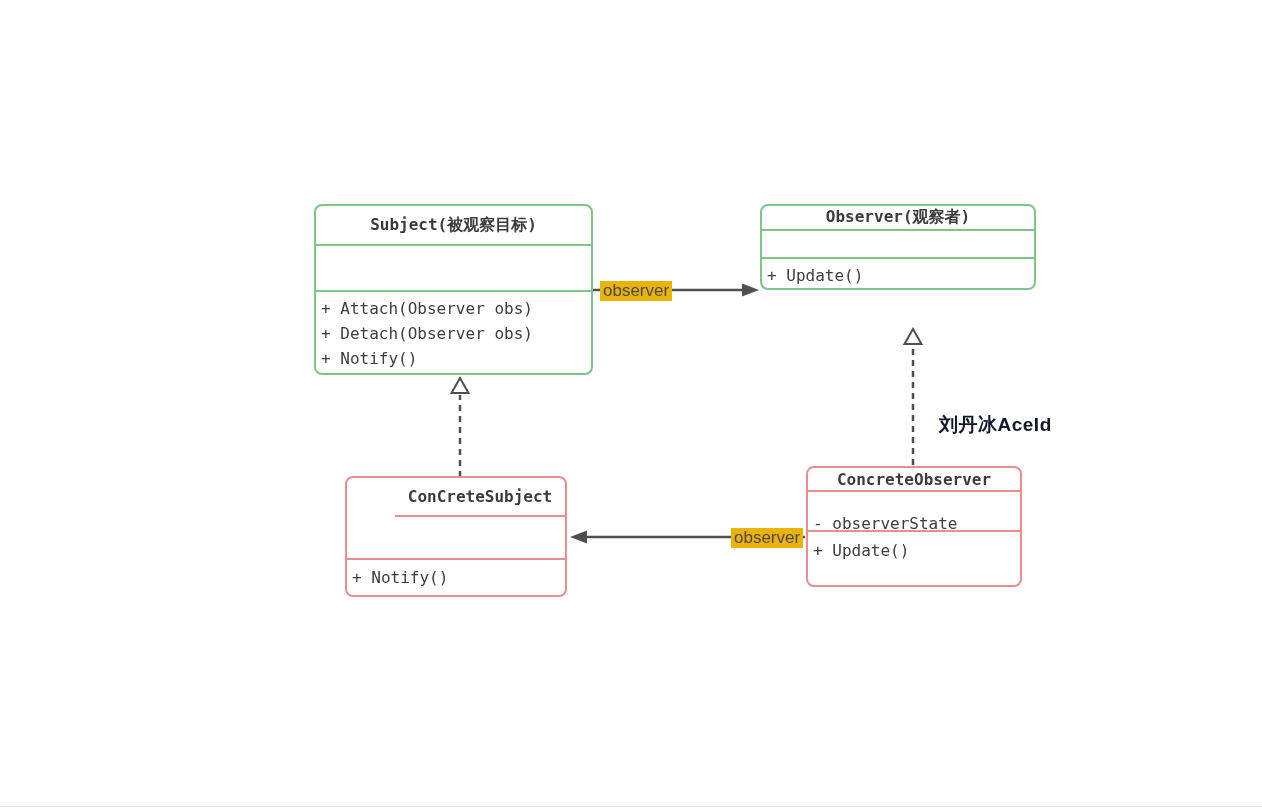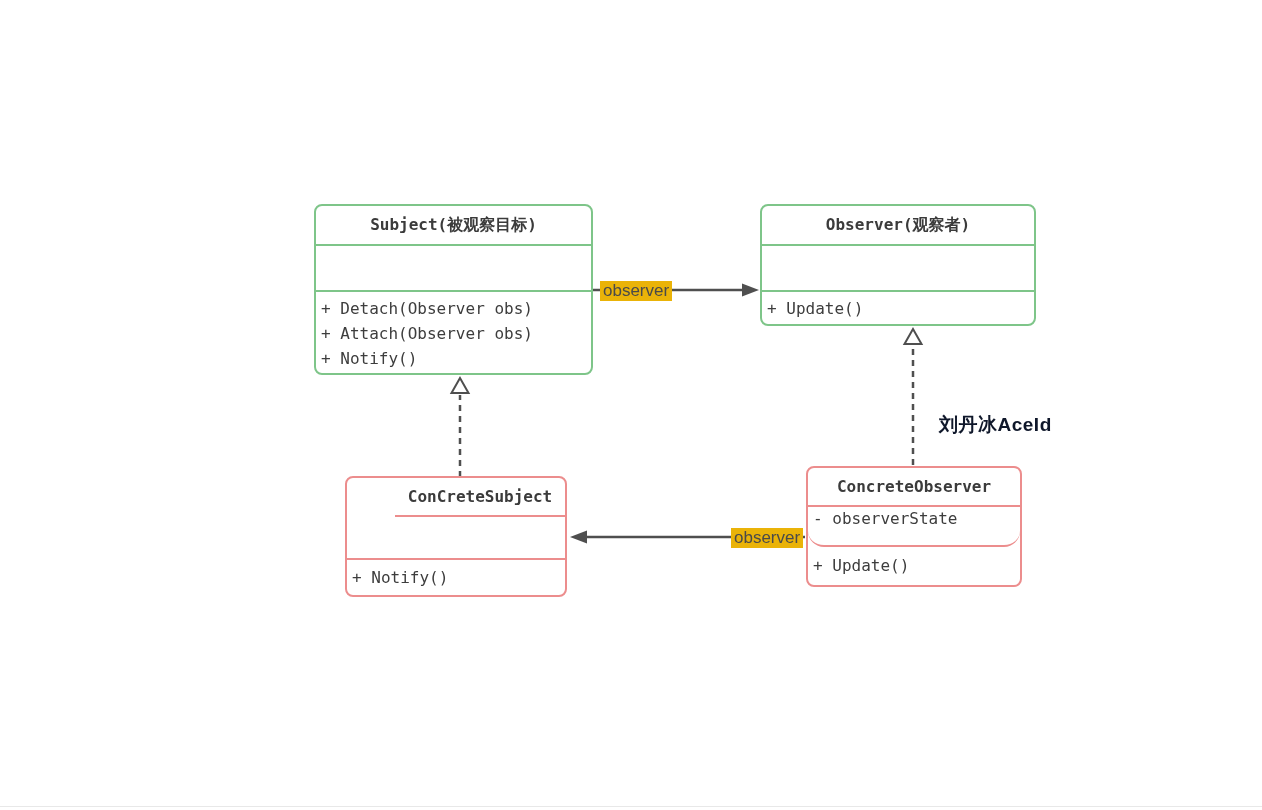--- a/index.html
+++ b/index.html
@@ -113,45 +113,45 @@
     </g>
   </svg>
 
   <div class="edge-label" style="left:600px; top:281px;">observer</div>
   <div class="edge-label" style="left:731px; top:528px;">observer</div>
 
   <div class="uml-class green" style="left:314px; top:204px; width:279px; height:171px;">
     <div class="sect uml-title" style="height:40px;">Subject(被观察目标)</div>
     <div class="sect" style="height:46px;"></div>
     <div class="sect" style="padding-top:4px;">
+      <div class="uml-line">+ Attach(Observer obs)</div>
       <div class="uml-line">+ Detach(Observer obs)</div>
-      <div class="uml-line">+ Attach(Observer obs)</div>
       <div class="uml-line">+ Notify()</div>
     </div>
   </div>
 
-  <div class="uml-class green" style="left:760px; top:204px; width:276px; height:122px;">
+  <div class="uml-class green" style="left:760px; top:204px; width:276px; height:86px;">
     <div class="sect uml-title" style="height:40px;">Observer(观察者)</div>
     <div class="sect" style="height:46px;"></div>
     <div class="sect" style="padding-top:4px;">
       <div class="uml-line">+ Update()</div>
     </div>
   </div>
 
   <div class="uml-class red" style="left:345px; top:476px; width:222px; height:121px;">
     <div class="sect uml-title" style="height:39px;margin-left:48px;">ConCreteSubject</div>
     <div class="sect" style="height:43px;"></div>
     <div class="sect" style="padding-top:5px;">
       <div class="uml-line">+ Notify()</div>
     </div>
   </div>
 
   <div class="uml-class red" style="left:806px; top:466px; width:216px; height:121px;">
-    <div class="sect uml-title" style="height:39px;">ConcreteObserver</div>
-    <div class="sect" style="height:40px; padding-top:0;border-radius:16px;">
+    <div class="sect uml-title" style="height:24px;">ConcreteObserver</div>
+    <div class="sect" style="height:40px; padding-top:20px;">
       <div class="uml-line" style="line-height:24px;">- observerState</div>
     </div>
     <div class="sect" style="padding-top:6px;">
       <div class="uml-line">+ Update()</div>
     </div>
   </div>
 
   <div class="watermark">刘丹冰AceId</div>
 
   <div class="footer-divider"></div>

